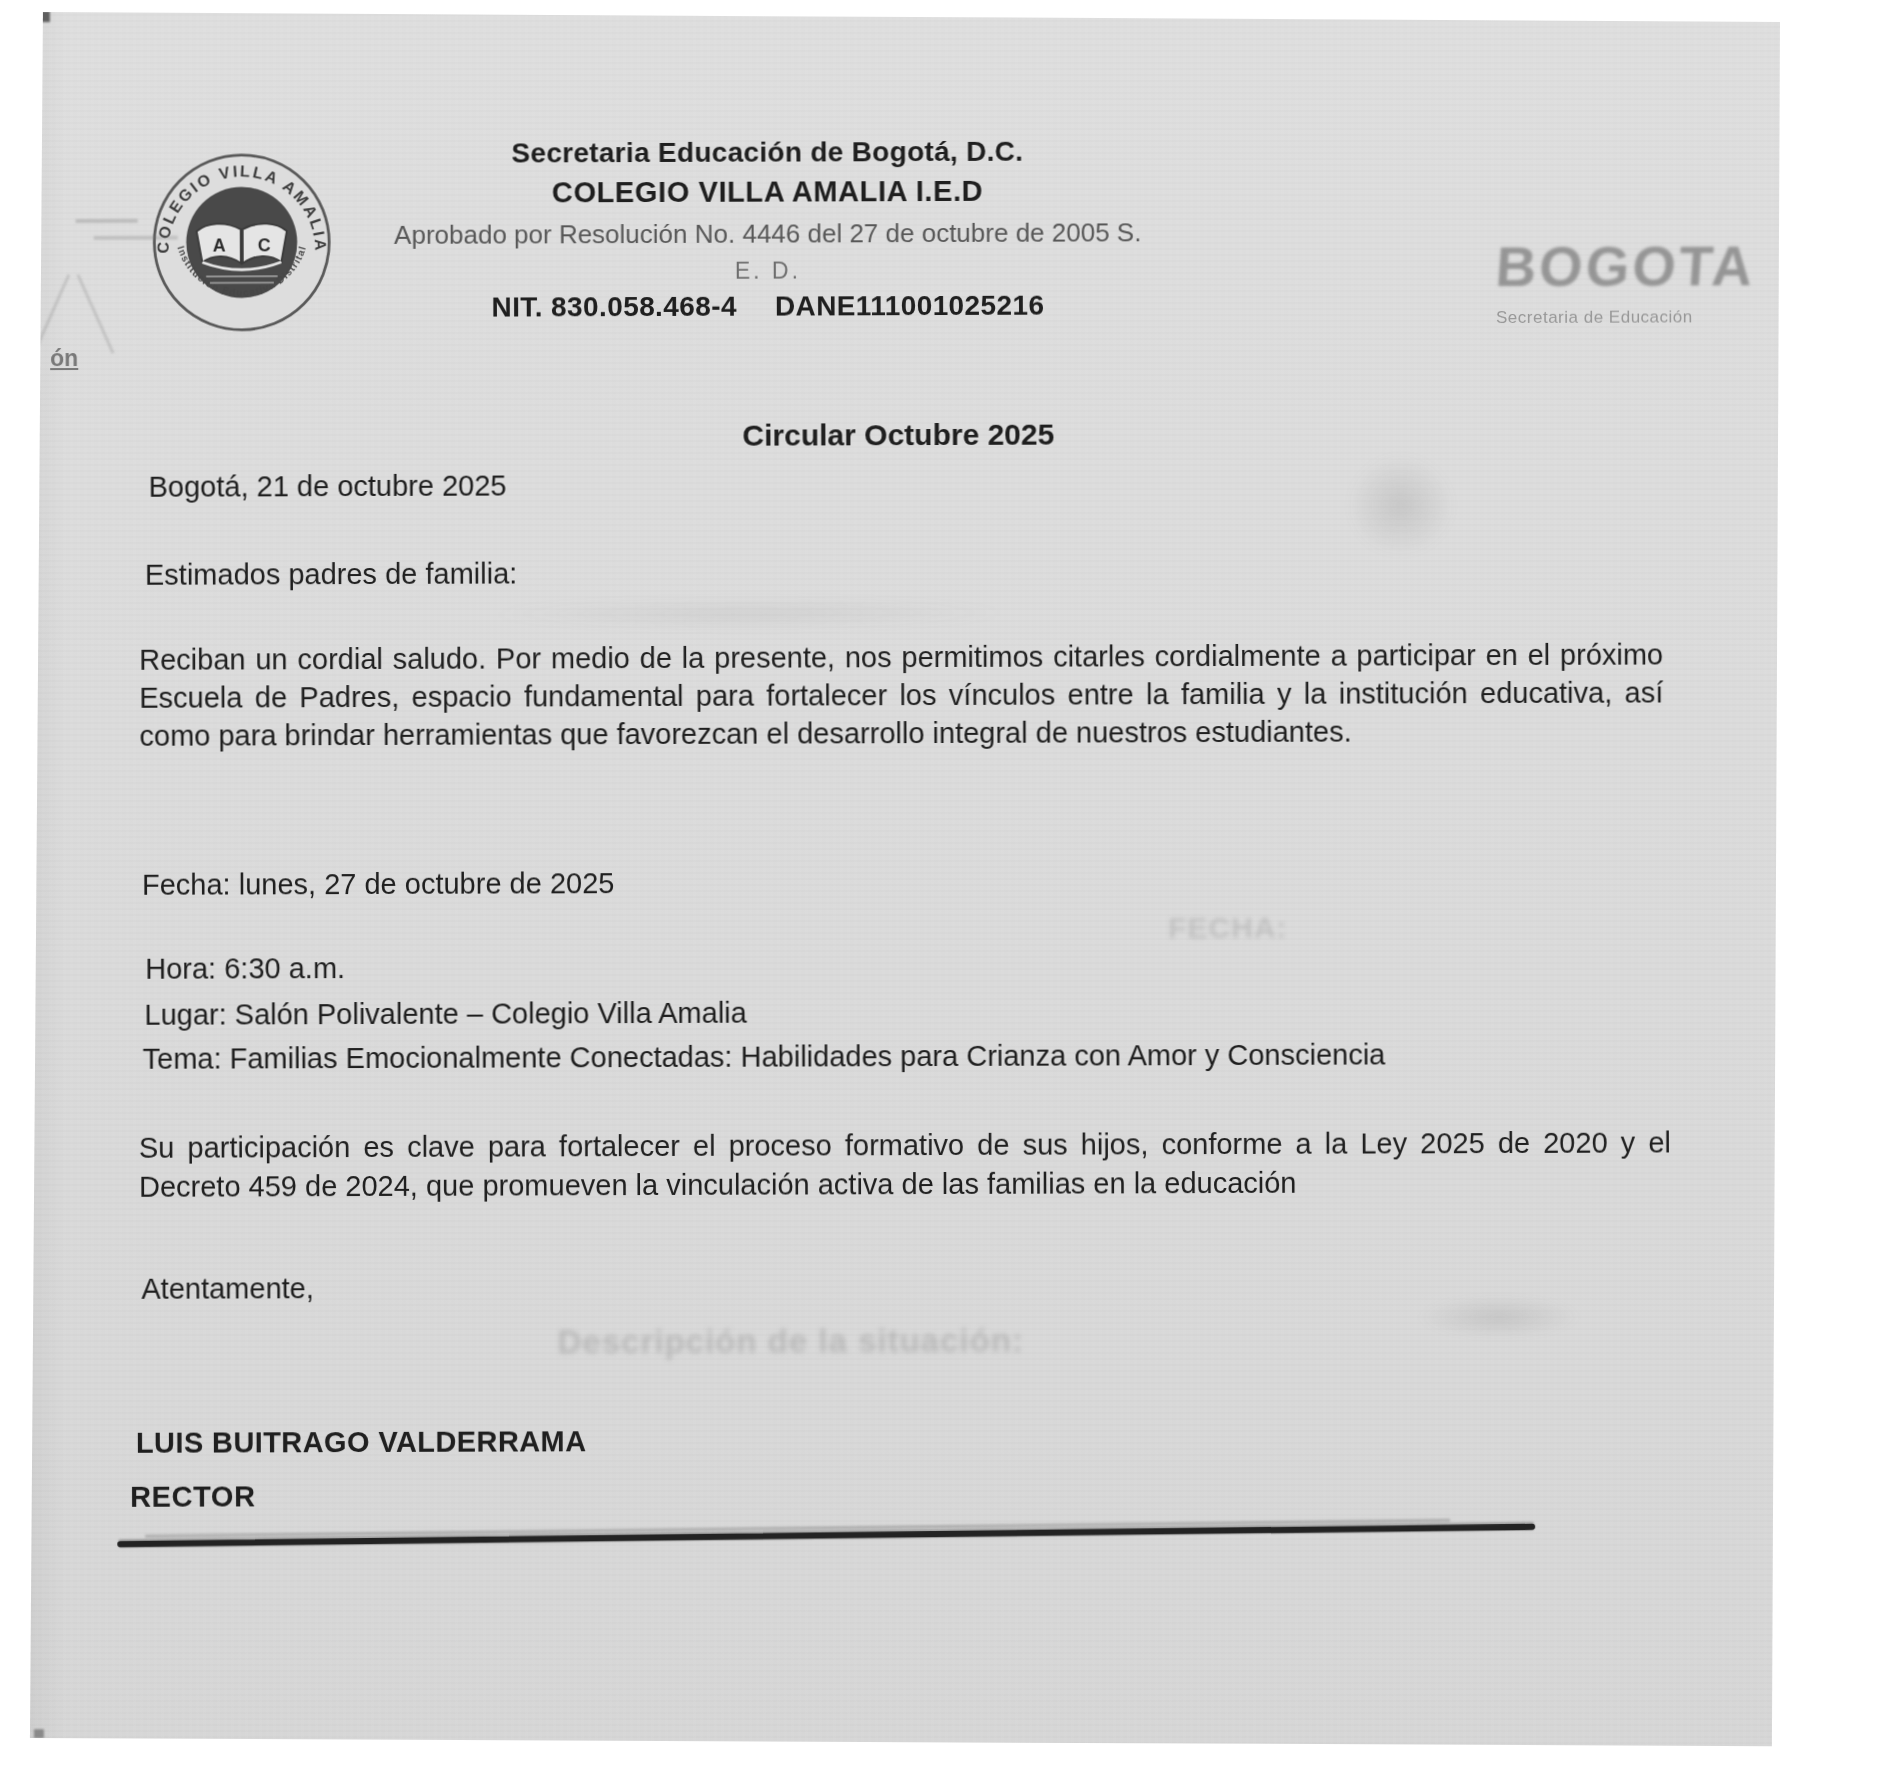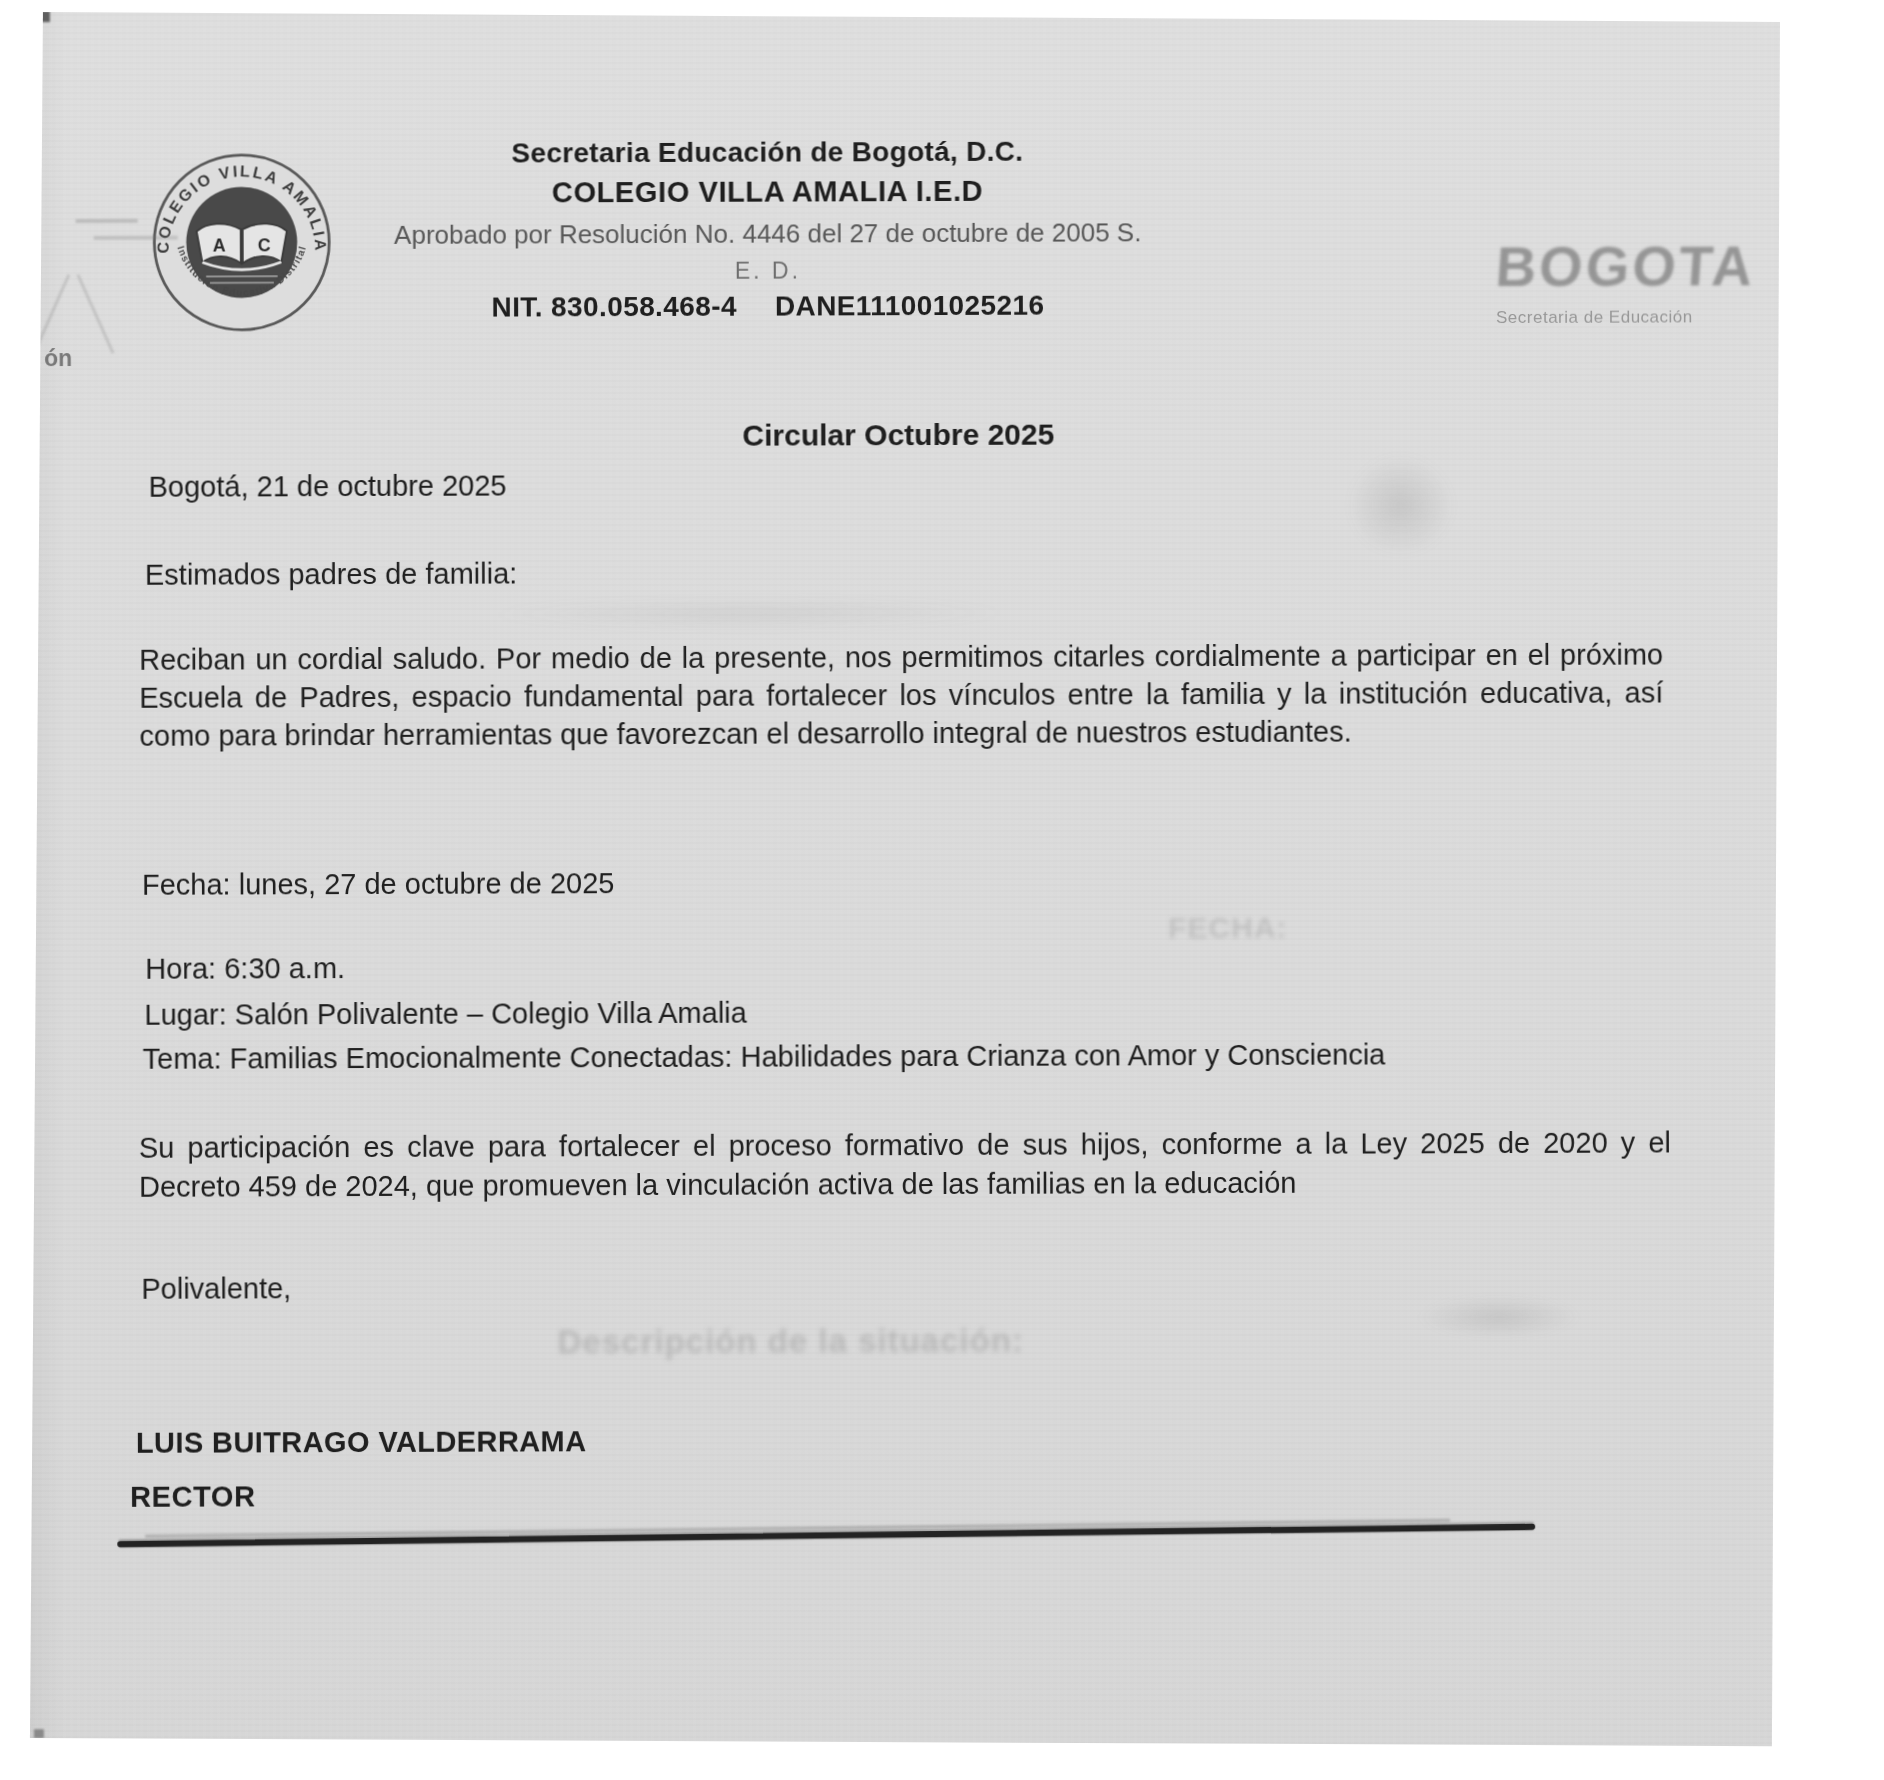--- a/index.html
+++ b/index.html
@@ -67,21 +67,21 @@
   .ghost-desc{left:556px;top:1322px;font-size:33px;color:rgba(95,95,95,.26);filter:blur(2.4px);letter-spacing:1px;}
   .ghost-square{left:1328px;top:436px;width:148px;height:142px;background:radial-gradient(closest-side,rgba(115,115,115,.20),rgba(115,115,115,0) 72%);filter:blur(4px);}
   .smudge-a{left:1390px;top:1290px;width:215px;height:58px;background:radial-gradient(closest-side,rgba(110,110,110,.17),rgba(110,110,110,0) 75%);filter:blur(3px);}
   .smudge-b{left:400px;top:592px;width:700px;height:42px;background:radial-gradient(closest-side,rgba(110,110,110,.10),rgba(110,110,110,0) 75%);filter:blur(5px);}
   .corner-mark{left:40px;top:8px;width:13px;height:11px;background:#4b4b4b;filter:blur(1px);opacity:.85;}
   .corner-mark-b{left:31px;top:1726px;width:10px;height:9px;background:#5a5a5a;filter:blur(1px);opacity:.6;}
   .edge-dash1{left:78px;top:216px;width:62px;height:4px;background:rgba(115,115,115,.30);filter:blur(1px);}
   .edge-dash2{left:96px;top:233px;width:84px;height:4px;background:rgba(115,115,115,.26);filter:blur(1px);}
   .edge-caret1{left:52px;top:268px;width:3px;height:86px;background:rgba(105,105,105,.22);transform:rotate(24deg);filter:blur(1.2px);}
   .edge-caret2{left:96px;top:268px;width:3px;height:86px;background:rgba(105,105,105,.22);transform:rotate(-24deg);filter:blur(1.2px);}
-  .edge-on{left:46px;top:342px;font-size:23px;font-weight:700;color:rgba(55,55,55,.6);filter:blur(.7px);}
+  .edge-on{left:52px;top:342px;font-size:23px;font-weight:700;color:rgba(55,55,55,.6);filter:blur(.7px);text-decoration:underline;}
 </style>
 </head>
 <body>
 
 <div class="canvas">
   <div class="page">
     <div class="content">
 
       <svg class="logo" viewBox="0 0 200 200">
         <circle cx="100" cy="100" r="93" fill="#dedede" stroke="#4f4f4f" stroke-width="3"></circle>
@@ -126,21 +126,21 @@
       <div class="city-date">Bogotá, 21 de octubre 2025</div>
       <div class="salutation">Estimados padres de familia:</div>
       <div class="p1">Reciban un cordial saludo. Por medio de la presente, nos permitimos citarles cordialmente a participar en el próximo Escuela de Padres, espacio fundamental para fortalecer los vínculos entre la familia y la institución educativa, así como para brindar herramientas que favorezcan el desarrollo integral de nuestros estudiantes.</div>
 
       <div class="ev ev-fecha"><b>Fecha:</b><span> lunes, 27 de octubre de 2025</span></div>
       <div class="ev ev-hora">Hora: 6:30 a.m.</div>
       <div class="ev ev-lugar">Lugar: Salón Polivalente – Colegio Villa Amalia</div>
       <div class="ev ev-tema">Tema: Familias Emocionalmente Conectadas: Habilidades para Crianza con Amor y Consciencia</div>
 
       <div class="p2">Su participación es clave para fortalecer el proceso formativo de sus hijos, conforme a la Ley 2025 de 2020 y el Decreto 459 de 2024, que promueven la vinculación activa de las familias en la educación</div>
-      <div class="closing">Polivalente,</div>
+      <div class="closing">Atentamente,</div>
 
       <div class="sig-name">LUIS BUITRAGO VALDERRAMA</div>
       <div class="sig-role">RECTOR</div>
       <div class="sig-line"></div>
 
       <div class="abs ghost ghost-fecha">FECHA:</div>
       <div class="abs ghost ghost-desc">Descripción de la situación:</div>
       <div class="abs ghost-square"></div>
       <div class="abs smudge-a"></div>
       <div class="abs smudge-b"></div>

